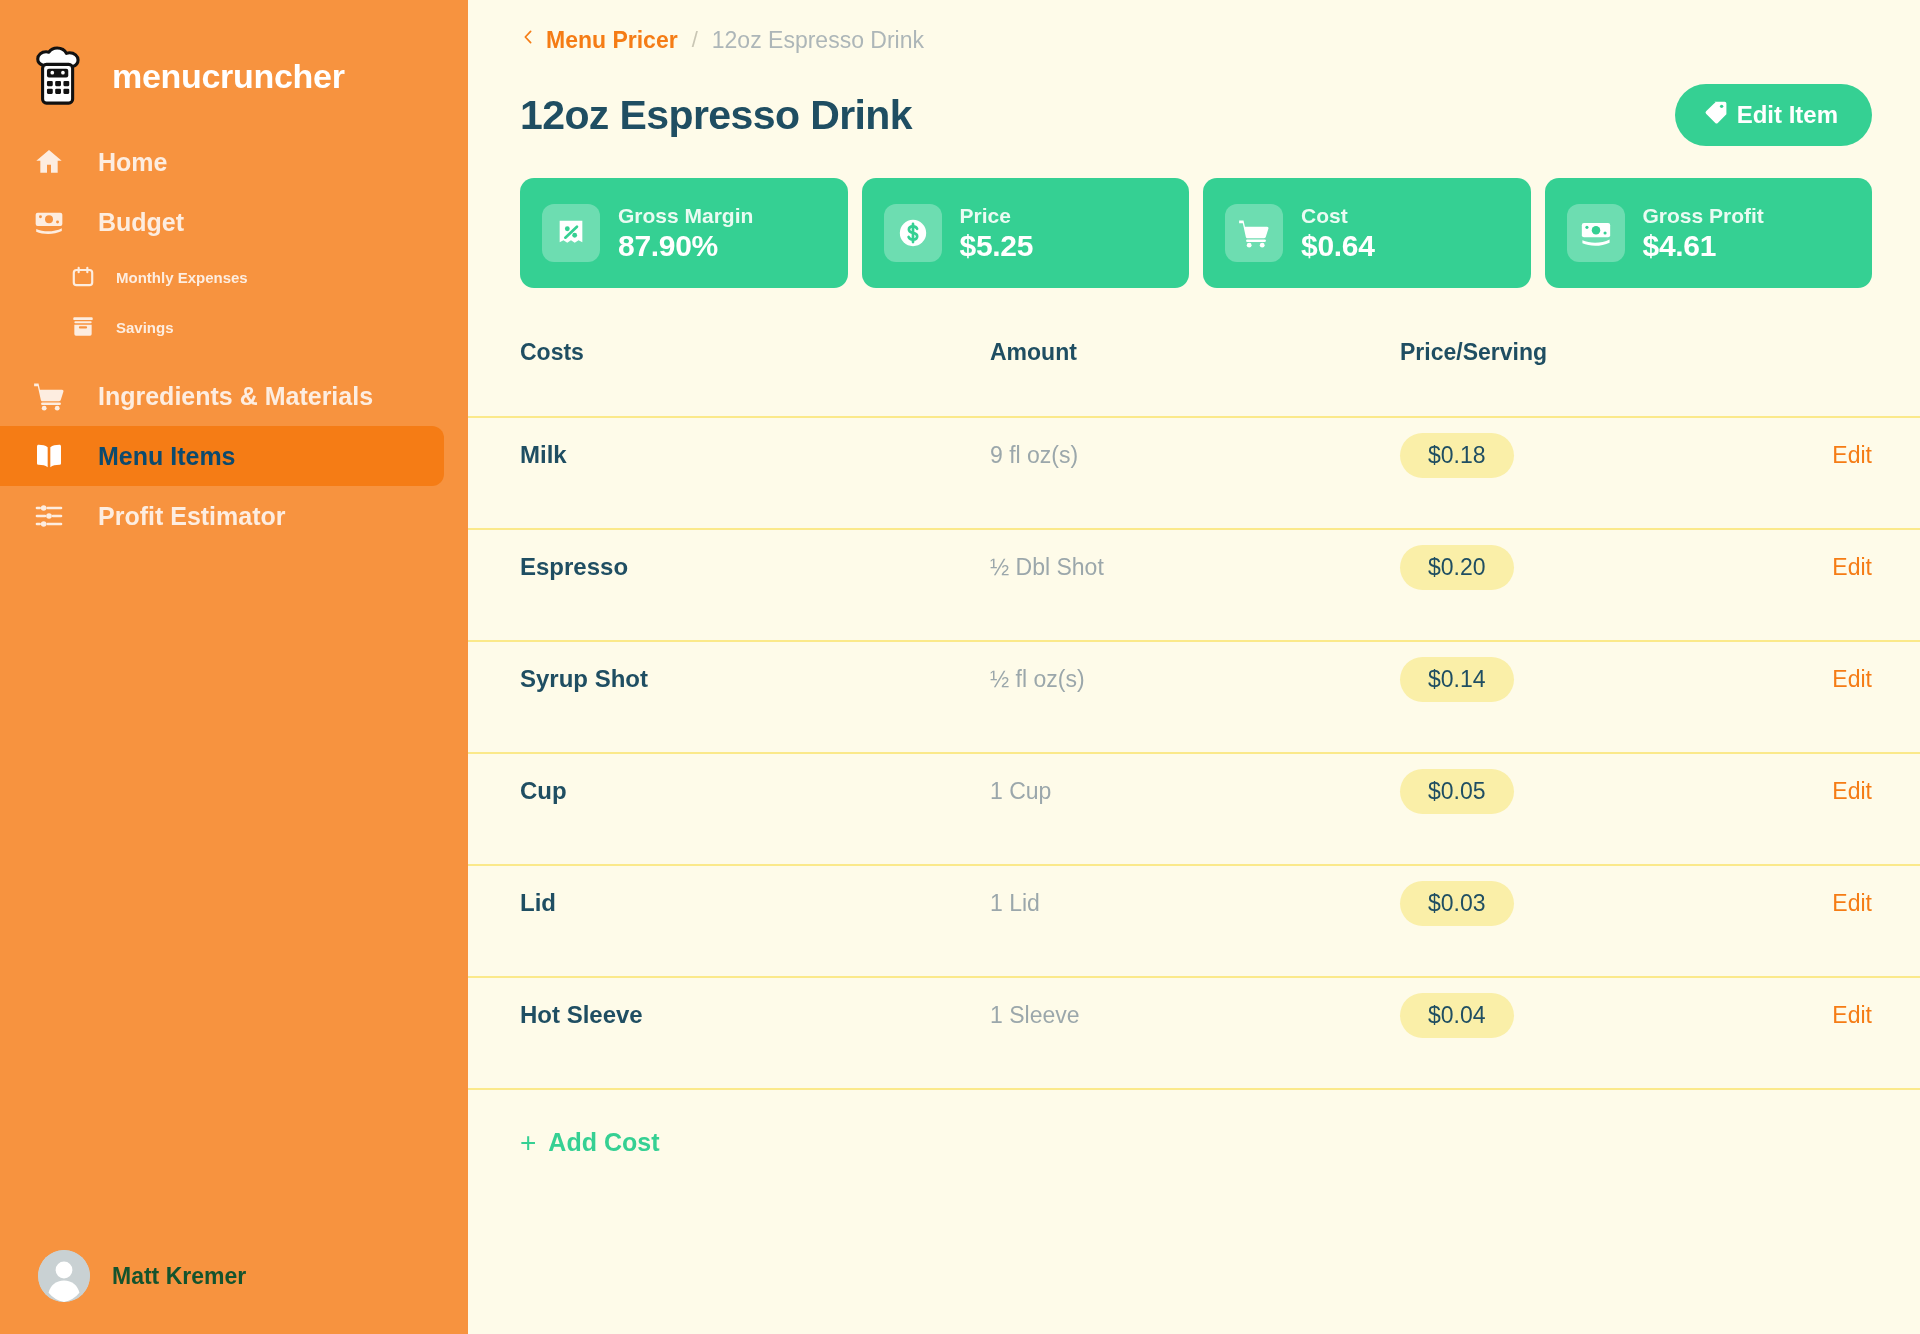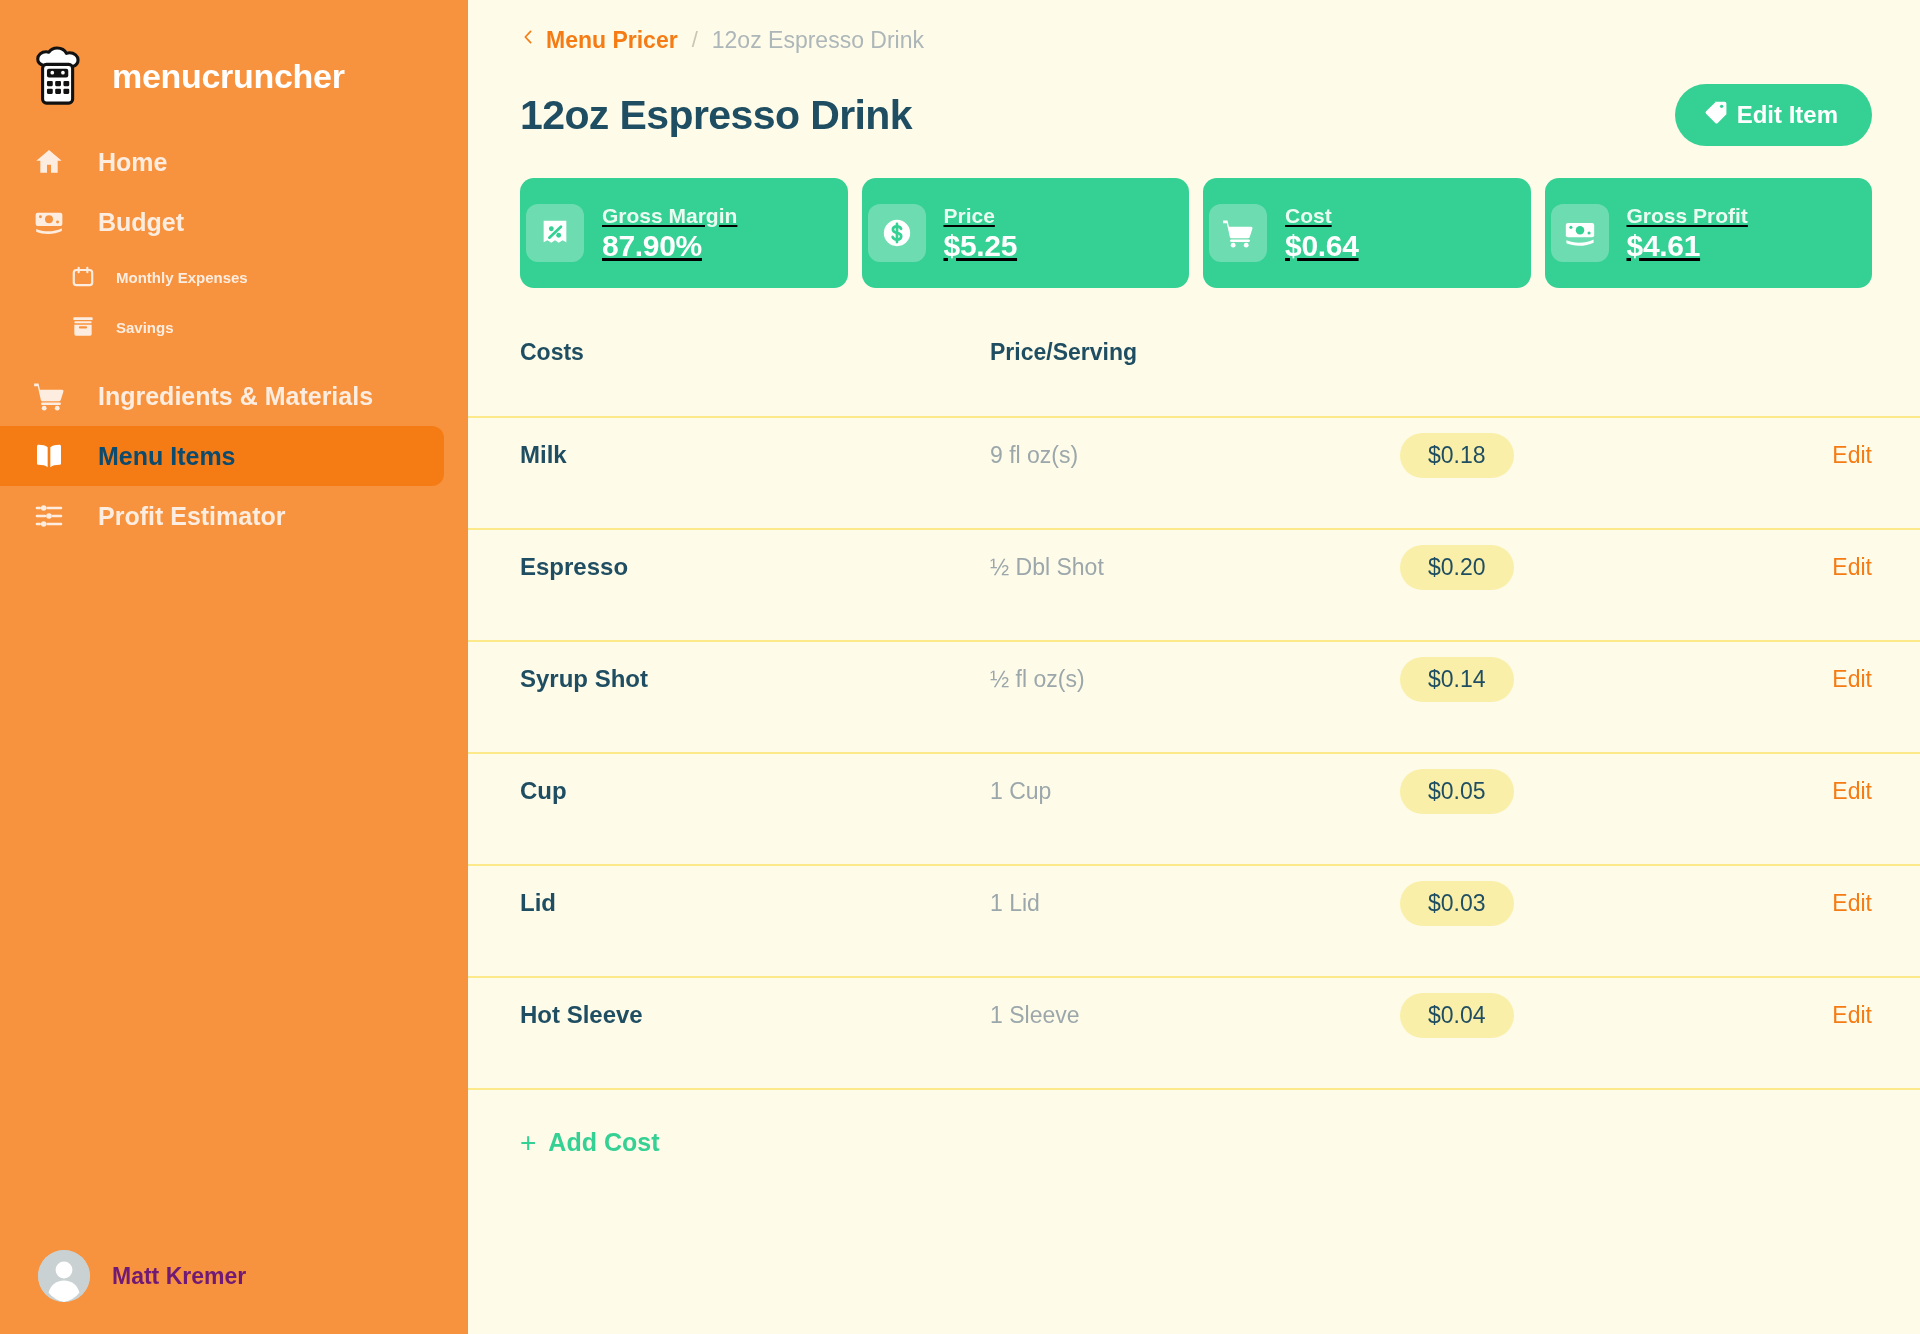--- a/index.html
+++ b/index.html
@@ -43,21 +43,21 @@
   .user {
     position: absolute; bottom: 0; left: 0; right: 0;
     display: flex; align-items: center; gap: 22px;
     padding: 0 0 32px 38px;
   }
   .avatar {
     width: 52px; height: 52px; border-radius: 50%;
     background: #C9D1D3; flex: 0 0 52px;
     display: flex; align-items: flex-end; justify-content: center; overflow: hidden;
   }
-  .user-name { color: #701a75; font-size: 23px; font-weight: 700; }
+  .user-name { color: #14532d; font-size: 23px; font-weight: 700; }
 
   
   .main { flex: 1; height: 1334px; padding: 0 48px 0 52px; position: relative; }
 
   .breadcrumb { display: flex; align-items: center; gap: 14px; padding-top: 26px; font-size: 23px; }
   .bc-back { display: flex; align-items: center; gap: 9px; color: #F57C15; font-weight: 700; cursor: pointer; }
   .bc-sep { color: #C9C6B4; font-size: 22px; }
   .bc-current { color: #ADB6B8; font-weight: 400; }
 
   .title-row { display: flex; align-items: center; justify-content: space-between; margin-top: 30px; }
@@ -68,22 +68,21 @@
     border: none; border-radius: 999px;
     padding: 15px 34px 15px 28px;
     font-size: 24px; font-weight: 700; cursor: pointer;
     font-family: "Liberation Sans", sans-serif;
   }
 
   .stats { display: flex; gap: 14px; margin-top: 32px; }
   .stat-card {
     flex: 1; background: #35D093; border-radius: 14px;
     height: 110px; display: flex; align-items: center; gap: 18px;
-    padding: 0 6px;
-    text-decoration: underline;
+    padding: 0 22px;
   }
   .stat-ico {
     width: 58px; height: 58px; border-radius: 12px;
     background: rgba(255,255,255,0.28);
     display: flex; align-items: center; justify-content: center; flex: 0 0 58px;
   }
   .stat-text { display: flex; flex-direction: column; gap: 1px; }
   .stat-label { color: #EAFBF2; font-size: 21px; font-weight: 700; }
   .stat-value { color: #FFFFFF; font-size: 30px; font-weight: 700; letter-spacing: -0.3px; }
 
@@ -330,20 +329,21 @@
           <span class="stat-label">Gross Profit</span>
           <span class="stat-value">$4.61</span>
         </span>
       </div>
 
     </div>
 
     <div class="table">
       <div class="thead">
         <div class="th col-name">Costs</div>
+        <div class="th col-amount">Amount</div>
         <div class="th col-price">Price/Serving</div>
         <div class="th col-action"></div>
       </div>
 
       <div class="row">
         <div class="cell-name col-name">Milk</div>
         <div class="cell-amount col-amount">9 fl oz(s)</div>
         <div class="col-price"><span class="price-pill">$0.18</span></div>
         <div class="col-action"><span class="edit-link">Edit</span></div>
       </div>

